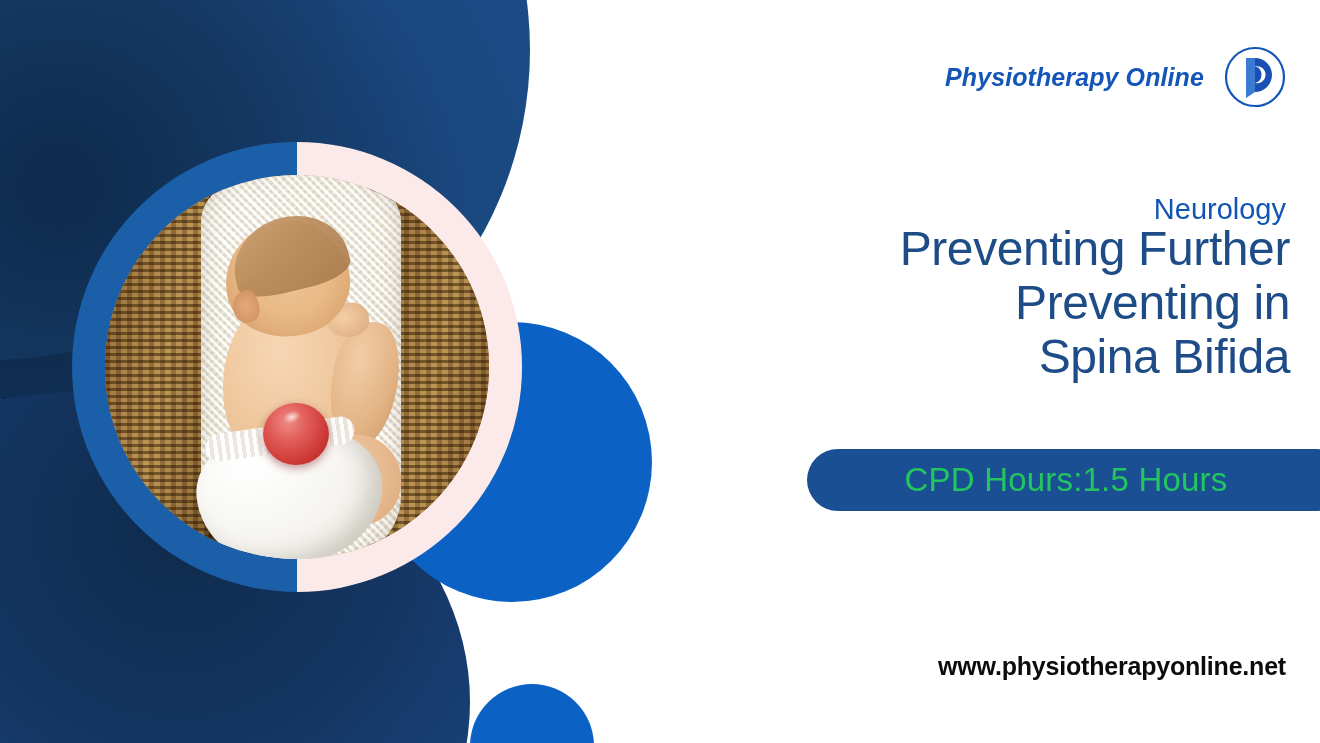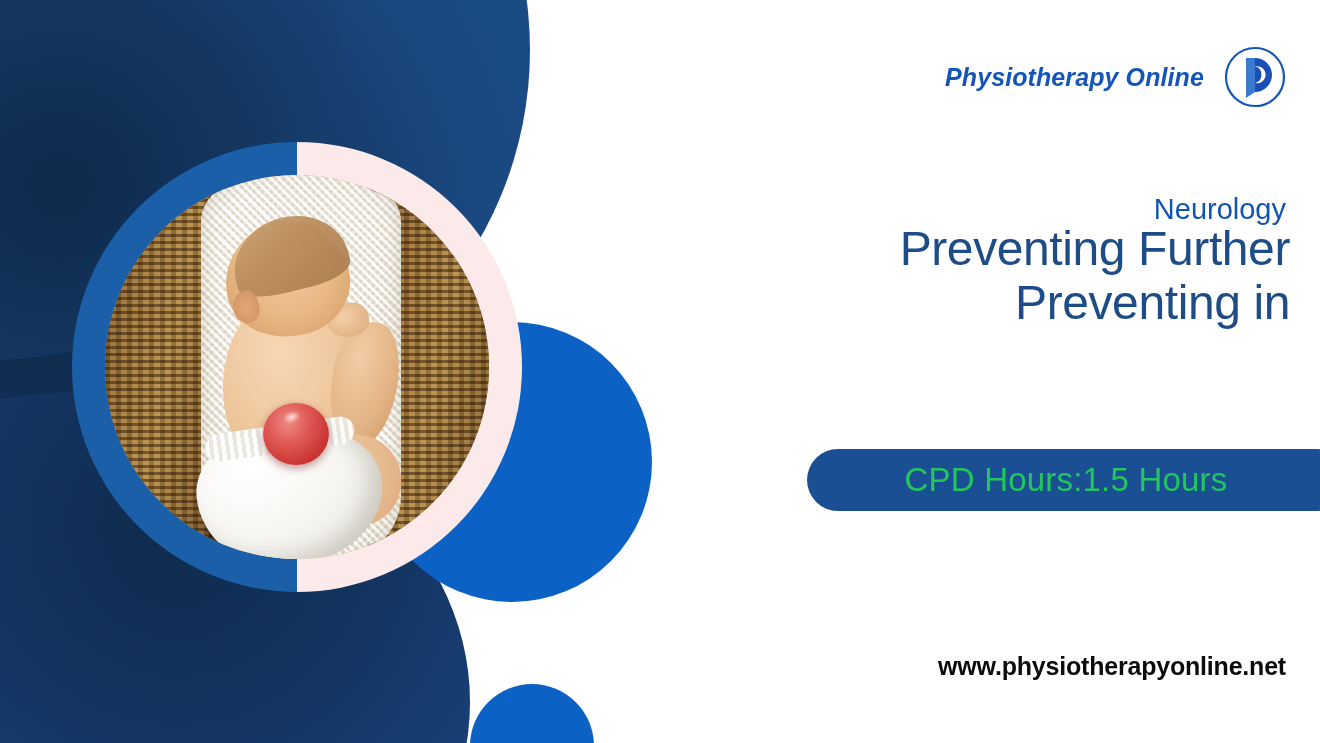--- a/index.html
+++ b/index.html
@@ -308,19 +308,20 @@
       <path d="M31 20.5 A8.5 8.5 0 0 1 31 37 L31 28.75 Z" fill="#1a4fb5"></path>
     </svg>
   </div>
 </div>
 
 <div class="category">Neurology</div>
 
 <div class="headline">
   <div>Preventing Further</div>
   <div>Preventing in</div>
+  <div>Spina Bifida</div>
 </div>
 
 <div class="cpd-badge">
   <span>CPD Hours:1.5 Hours</span>
 </div>
 
 <div class="website">www.physiotherapyonline.net</div>
 
 </body></html>

